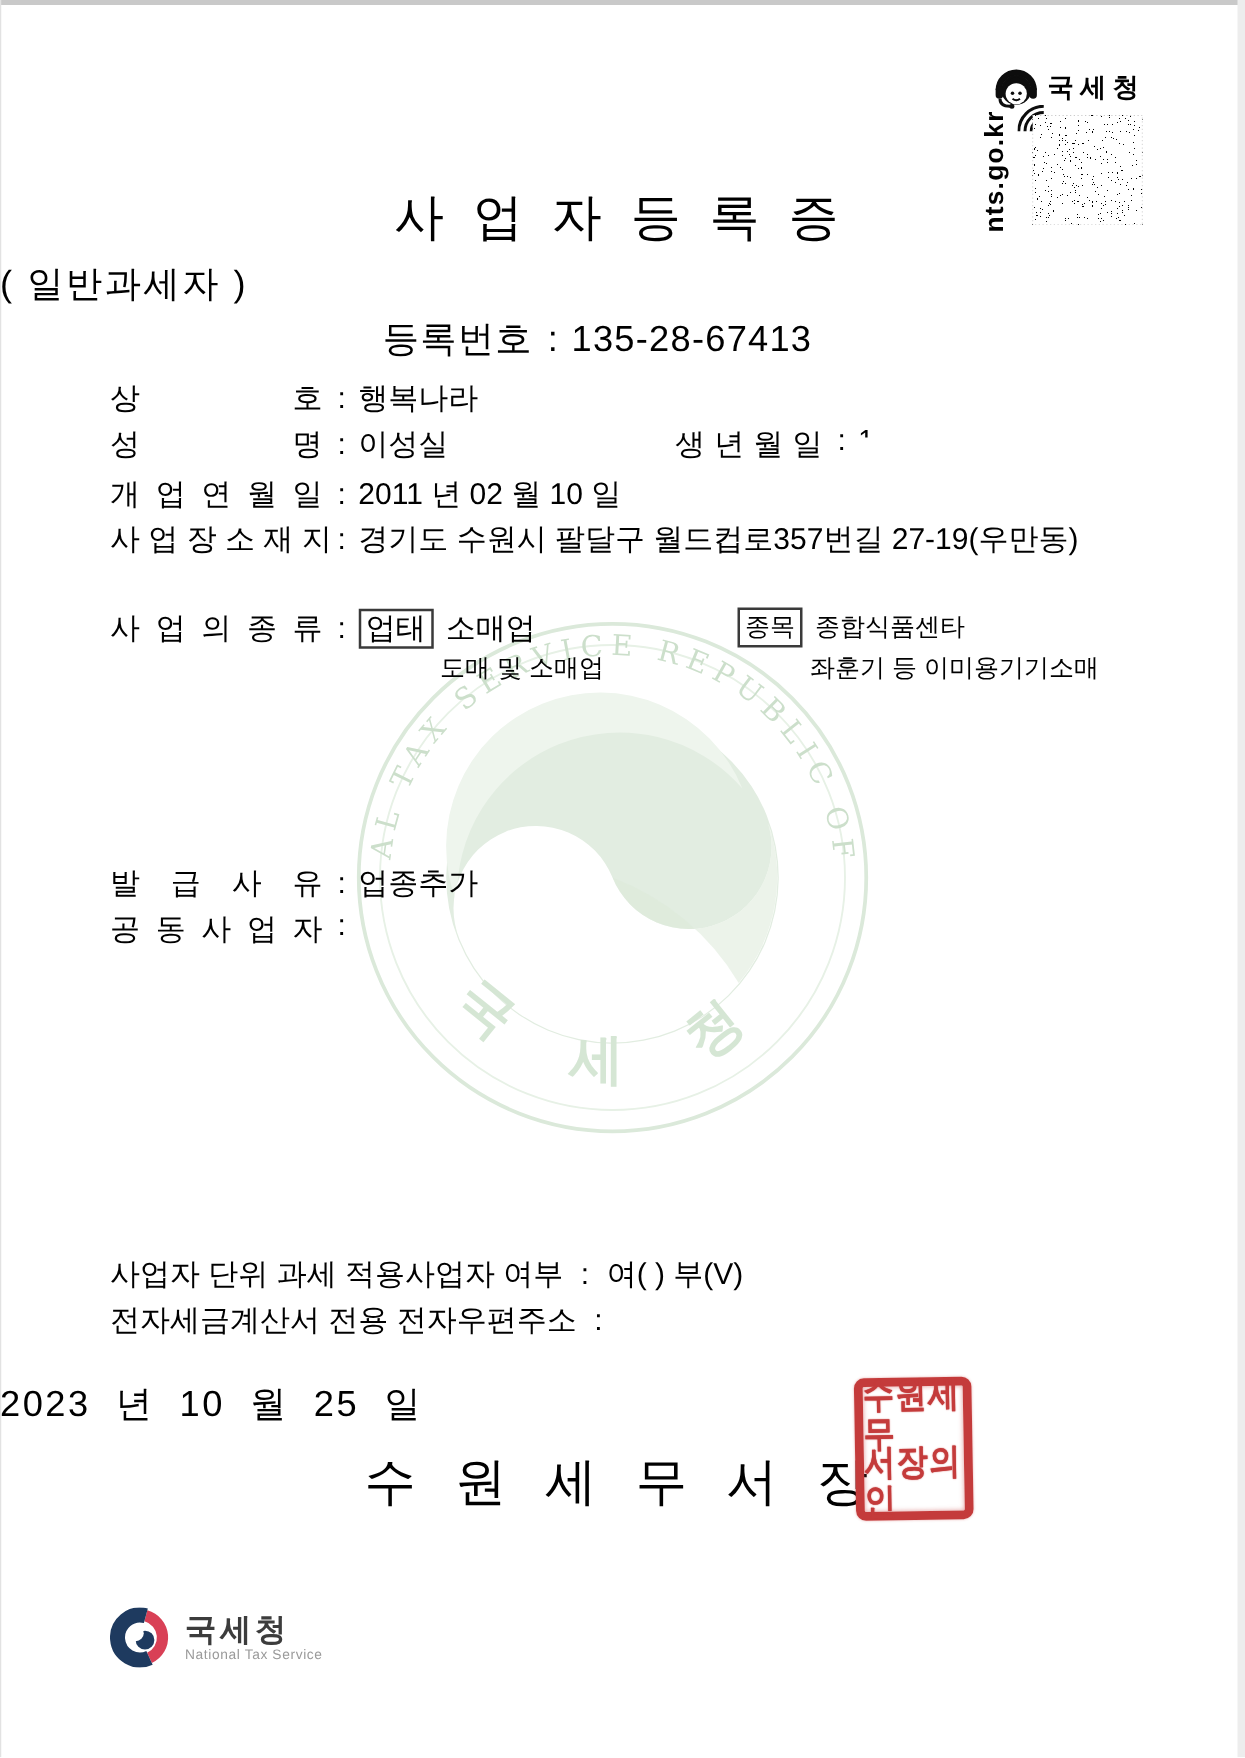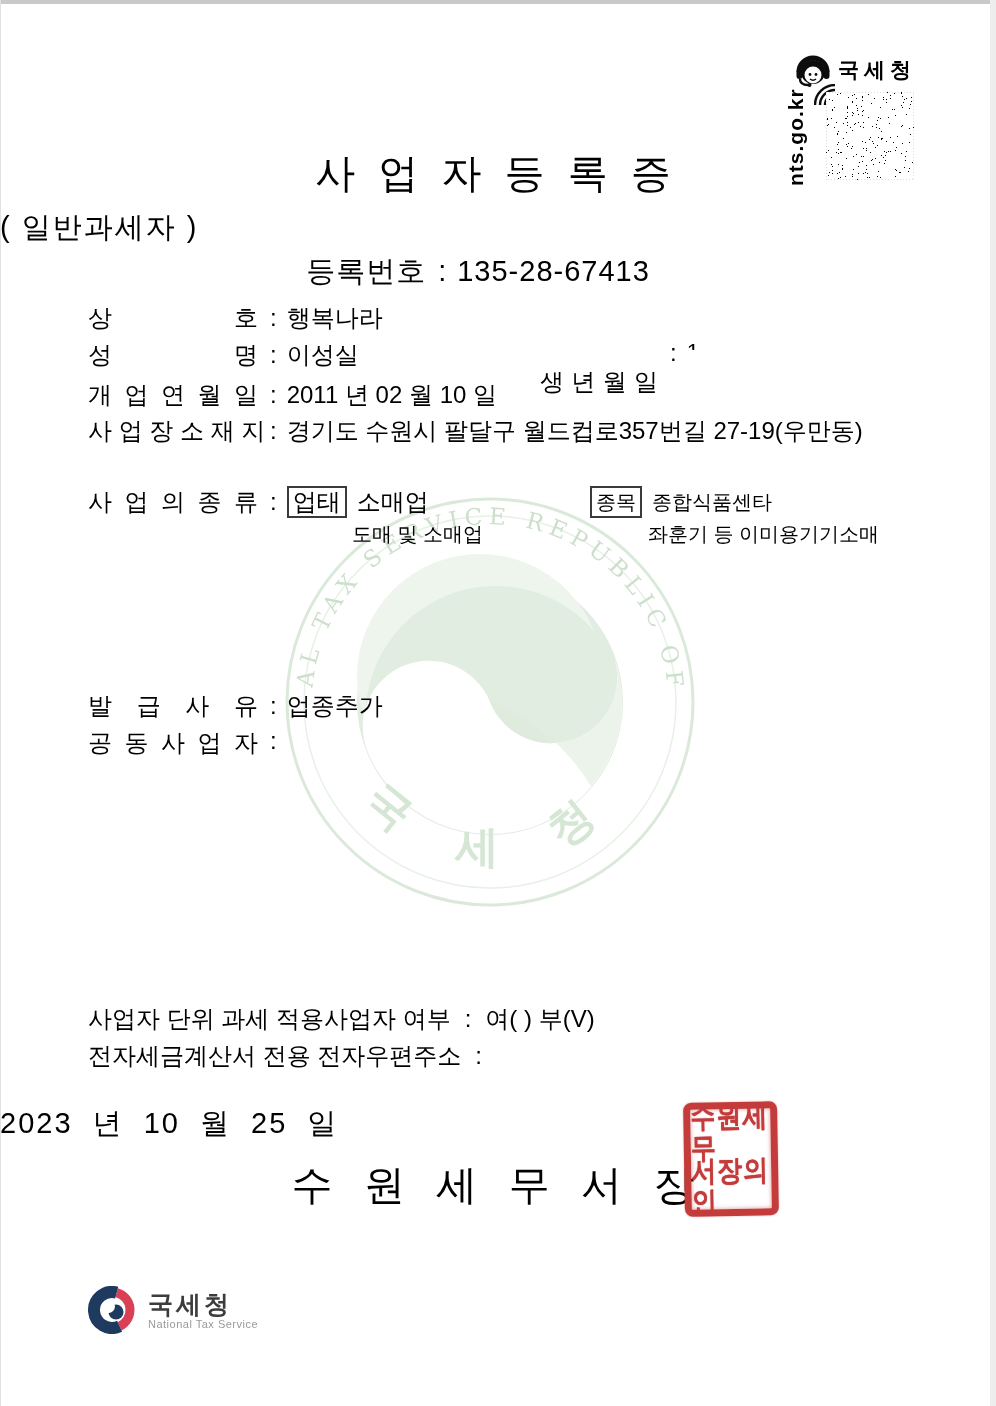--- a/index.html
+++ b/index.html
@@ -27,21 +27,21 @@
   .title{position:absolute;left:0;top:146px;width:992px;text-align:center;
          font-size:40px;font-weight:500;letter-spacing:6px;white-space:nowrap;}
   .subtitle{position:absolute;left:0;top:208px;width:996px;
          font-size:29px;letter-spacing:2px;}
   .regline{position:absolute;left:0;top:252px;width:956px;text-align:center;
          font-size:29px;letter-spacing:1px;white-space:nowrap;}
 
   
   .row{position:absolute;left:88px;font-size:24px;white-space:nowrap;}
   .flabel{display:inline-block;width:170px;text-align:justify;text-align-last:justify;vertical-align:top;}
-  .flabel-sm{display:inline-block;width:118px;text-align:justify;text-align-last:justify;vertical-align:top;margin-top:27px;}
+  .flabel-sm{display:inline-block;width:118px;text-align:justify;text-align-last:justify;vertical-align:top;}
   .colon{display:inline-block;margin:0 10px 0 12px;}
   .fvalue{display:inline-block;}
   .birth{position:absolute;left:452px;top:0;}
   .partial-mark{display:inline-block;height:11px;overflow:hidden;vertical-align:top;font-size:22px;}
   .tag{display:inline-block;border:2px solid #3a3a3a;padding:0 4px;margin-right:10px;line-height:28px;}
   .abs{position:absolute;white-space:nowrap;font-size:20px;}
 
   
   .dateline{position:absolute;left:0;top:1104px;width:996px;text-align:left;
             font-size:29px;letter-spacing:2px;word-spacing:10px;}

